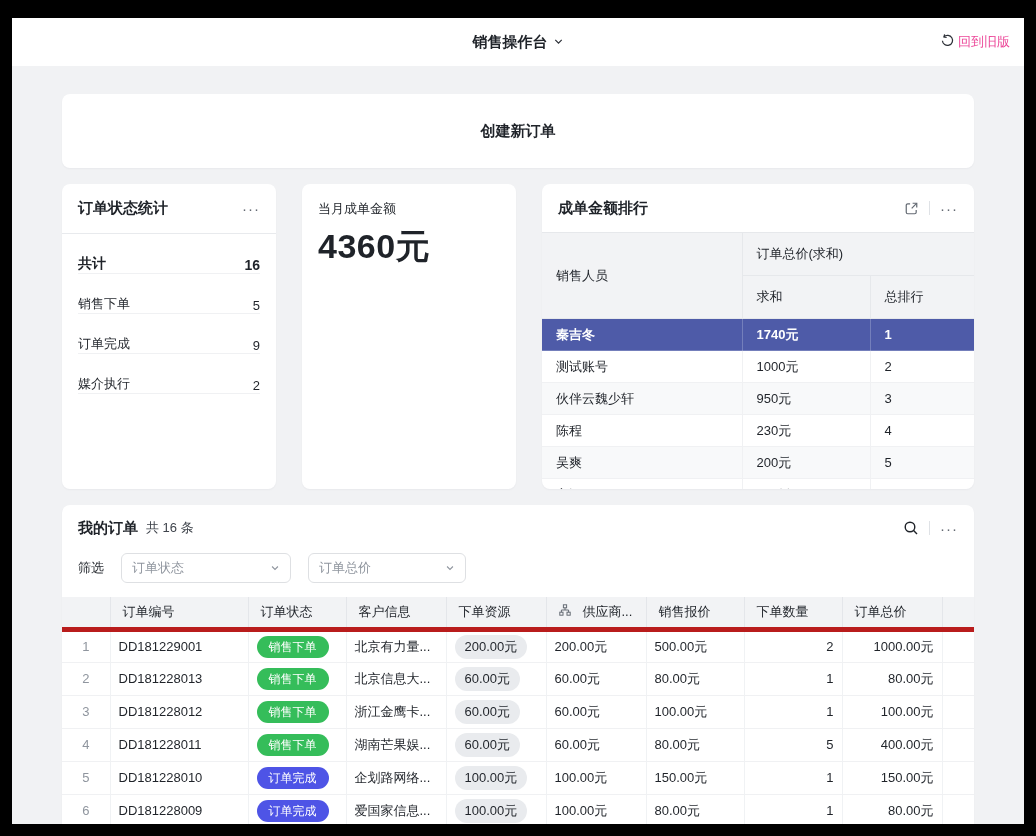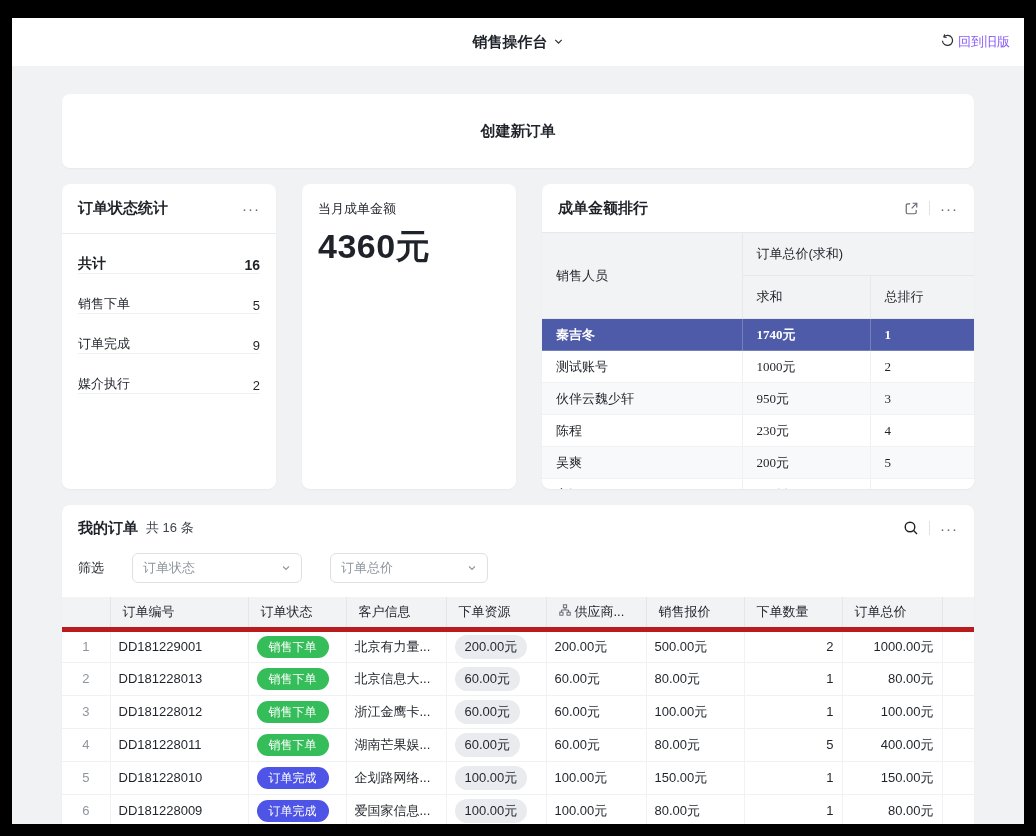--- a/index.html
+++ b/index.html
@@ -17,21 +17,21 @@
   }
   
   .topbar {
     height:48px; background:#fff; position:relative;
     display:flex; align-items:center; justify-content:center;
   }
   .topbar-title { display:flex; align-items:center; gap:5px; cursor:pointer; }
   .topbar-title .t { font-size:15px; font-weight:700; color:#1f2329; }
   .topbar-right {
     position:absolute; right:14px; top:0; height:48px;
-    display:flex; align-items:center; gap:3px; font-size:13px; color:#8b5cf6; cursor:pointer;
+    display:flex; align-items:center; gap:3px; font-size:13px; color:#ec4899; cursor:pointer;
   }
   
   .main { padding:28px 50px 0; height:calc(100% - 48px); overflow:hidden; }
   .card {
     background:#fff; border-radius:8px; overflow:hidden;
     box-shadow:0 1px 2px rgba(31,35,41,.04);
   }
   .create-card {
     height:74px; margin-bottom:16px; display:flex; align-items:center; justify-content:center;
     font-size:15px; font-weight:600; cursor:pointer;
@@ -70,34 +70,34 @@
     padding:12px 14px; border:1px solid #e6e8eb;
   }
   .rank-table th.no-outer-l { border-left:none; }
   .rank-table th.no-outer-r { border-right:none; }
   .rank-table thead tr.group-row th { height:34px; }
   .rank-table thead tr.sub-row th { height:30px; }
   .rank-table td {
     height:32px; padding:0 14px; border-bottom:1px solid #f0f1f3; border-right:1px solid #f0f1f3;
   }
   .rank-table td:last-child { border-right:none; }
-  .rank-table tbody tr { cursor:pointer;font-family:Liberation Serif, serif; }
+  .rank-table tbody tr { cursor:pointer; }
   .rank-table tbody tr.striped td { background:#f8f9fa; }
   .rank-table tbody tr.highlight td {
     background:#4e5ba8; color:#fff; border-color:rgba(255,255,255,.22); font-weight:600;
   }
 
   
   .orders-card { height:331px; }
   .orders-head { height:46px; padding:0 16px; display:flex; align-items:center; }
   .orders-head h2 { font-size:15px; font-weight:700; }
   .orders-count { font-size:13px; color:#3f444c; margin-left:8px; }
   .orders-head .head-icons { margin-left:auto; }
 
-  .filter-row { display:flex; align-items:center; gap:28px; padding:2px 16px 14px; font-size:13px; }
+  .filter-row { display:flex; align-items:center; gap:17px; padding:2px 16px 14px; font-size:13px; }
   .select {
     width:170px; height:30px; border:1px solid #dee0e3; border-radius:6px; background:#fff;
     display:flex; align-items:center; justify-content:space-between; padding:0 10px;
     color:#8f959e; cursor:pointer;
   }
   .select.narrow { width:158px; }
 
   .orders-table { width:100%; border-collapse:collapse; table-layout:fixed; font-size:13px; }
   .orders-table th {
     height:32px; background:#f2f3f5; font-weight:400; color:#1f2329; text-align:left;
@@ -116,21 +116,21 @@
   .pill {
     display:inline-block; padding:3px 12px; border-radius:12px;
     font-size:12px; color:#fff; line-height:16px;
   }
   .pill-green { background:#35bd5a; }
   .pill-blue  { background:#4e54e6; }
   .res-pill {
     display:inline-block; padding:3px 10px; border-radius:12px;
     background:#e9ebee; color:#1f2329; font-size:13px; line-height:18px;
   }
-  .th-label { display:inline-flex; align-items:center; gap:4px; }
+  .th-label { display:inline-flex; align-items:center; gap:12px; }
 </style>
 </head>
 <body>
 
 <div class="app">
 
   <header class="topbar">
     <div class="topbar-title">
       <span class="t">销售操作台</span>
       <span>

